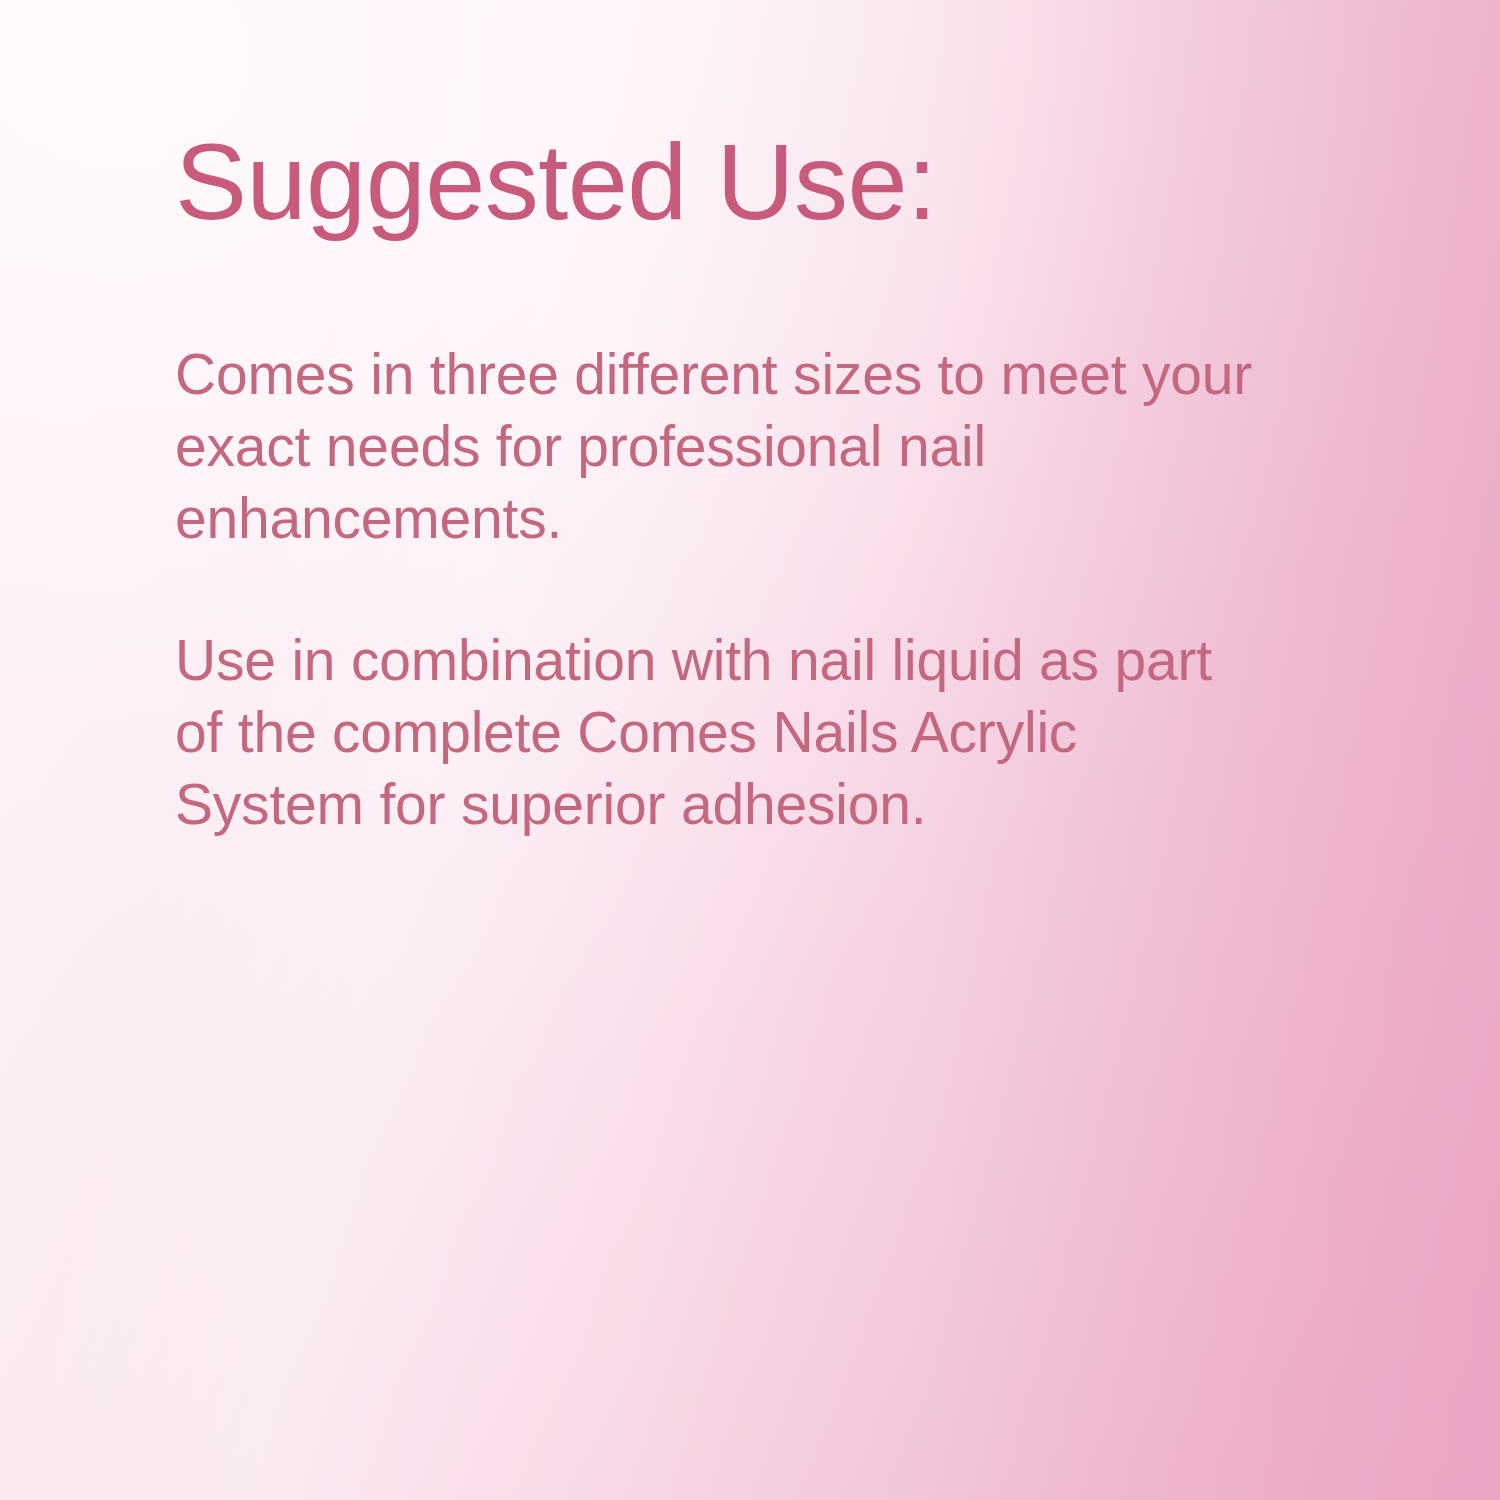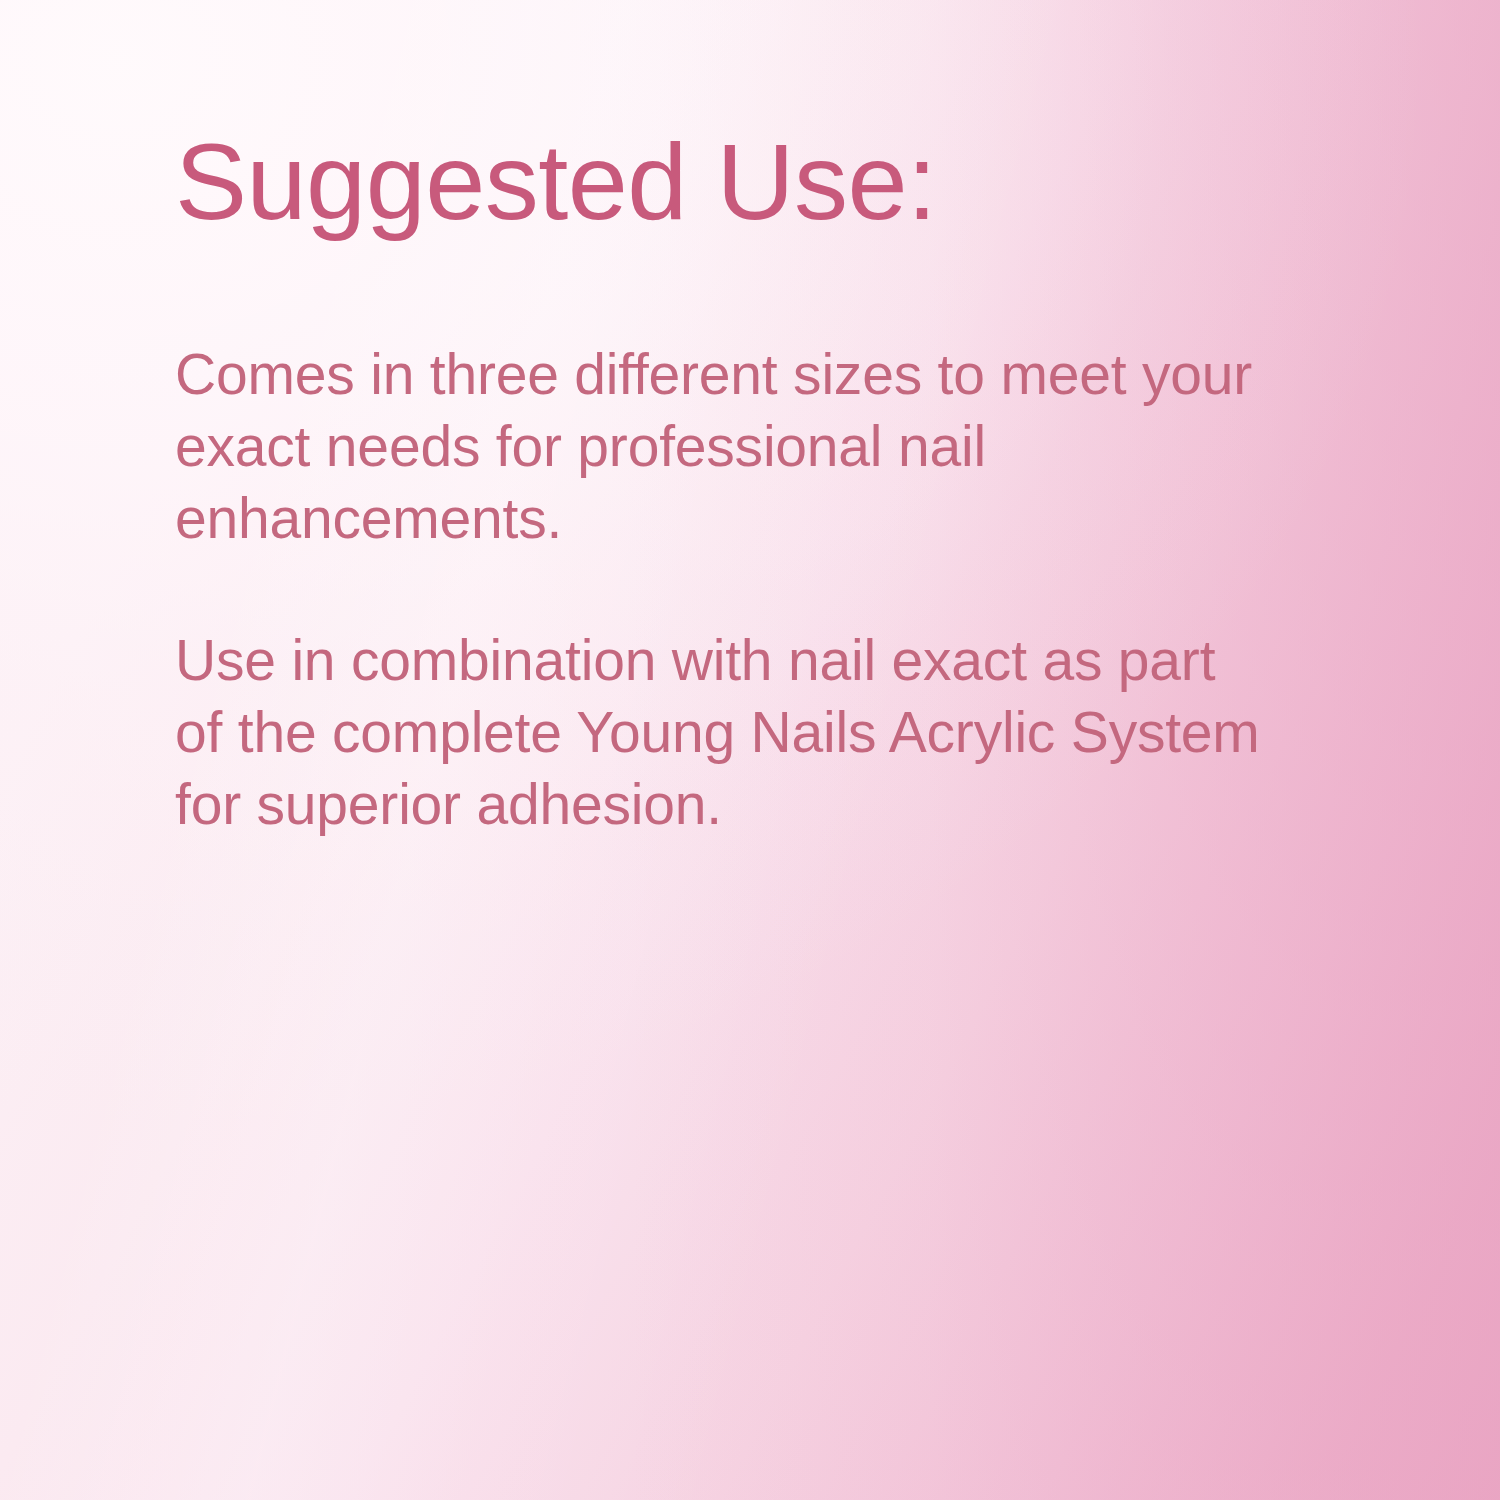--- a/index.html
+++ b/index.html
@@ -129,17 +129,17 @@
   <div class="bg-layer-right"></div>
   <div class="bg-layer-glow"></div>
   <div class="bg-layer-band"></div>
 
   <div class="content">
 
     <h1 class="heading">Suggested Use:</h1>
 
     <div class="body-block">
       <p class="paragraph">Comes in three different sizes to meet your exact needs for professional nail enhancements.</p>
-      <p class="paragraph">Use in combination with nail exact as part of the complete Young Nails Acrylic System for superior adhesion.</p>
+      <p class="paragraph">Use in combination with nail liquid as part of the complete Comes Nails Acrylic System for superior adhesion.</p>
     </div>
 
   </div>
 </div>
 
 </body></html>

